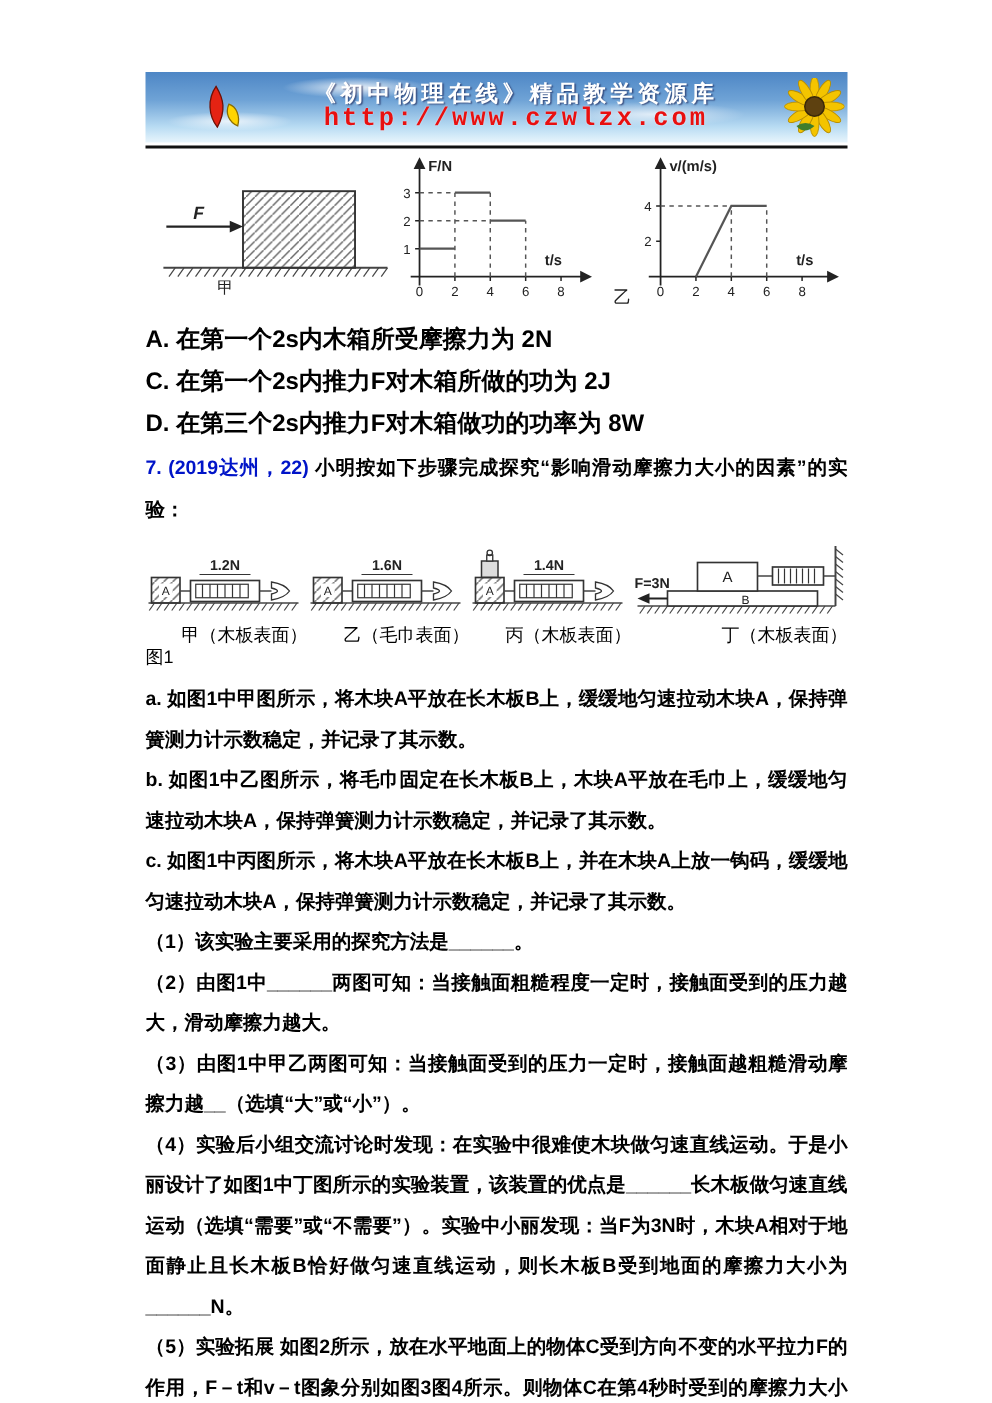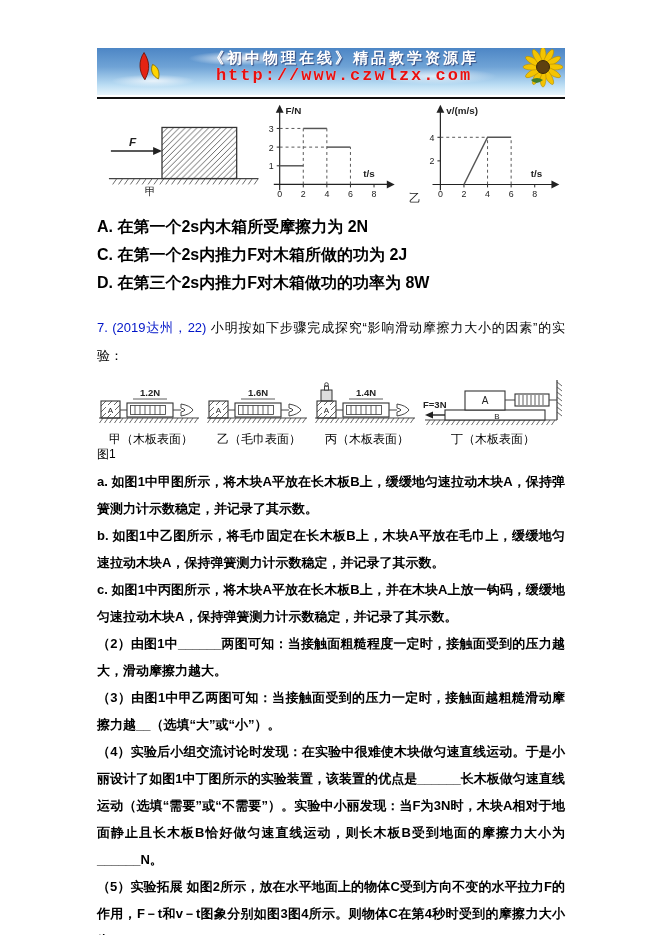--- a/index.html
+++ b/index.html
@@ -1,46 +1,46 @@
 <!DOCTYPE html>
 <html><head>
 <meta charset="utf-8">
 <style>
   html,body{margin:0;padding:0;background:#ffffff;}
   body{width:661px;height:935px;overflow:hidden;font-family:"Liberation Sans","DejaVu Sans",sans-serif;color:#000;}
   .content{padding:48px 96px 0 97px;width:468px;}
   
-  .banner{height:47px;display:flex;align-items:flex-start;position:relative;overflow:hidden;
+  .banner{height:47px;display:flex;align-items:center;position:relative;overflow:hidden;
     background-image:
       radial-gradient(ellipse 70px 10px at 30% 22%, rgba(255,255,255,.85), rgba(255,255,255,0) 70%),
       radial-gradient(ellipse 90px 12px at 72% 60%, rgba(255,255,255,.7), rgba(255,255,255,0) 70%),
       radial-gradient(ellipse 60px 9px at 12% 70%, rgba(255,255,255,.75), rgba(255,255,255,0) 70%),
       linear-gradient(180deg,#4d86c5 0%,#6fa3d6 40%,#b9dcf3 78%,#e8f5fc 100%);}
   .logo{width:34px;height:38px;margin-left:36px;flex:0 0 auto;}
   .banner-text{flex:1;text-align:center;line-height:1.1;margin-top:2px;}
   .banner-title{color:#fff;font-weight:bold;font-size:15px;letter-spacing:3px;text-shadow:1px 1px 1px rgba(10,10,60,.55);}
   .banner-url{color:#e81010;font-weight:bold;font-size:17px;letter-spacing:2px;font-family:Liberation Mono, monospace;text-shadow:0 0 1px rgba(255,255,255,.8);}
   .sunflower{width:42px;height:40px;margin-right:2px;flex:0 0 auto;}
   .rule{border:none;border-top:2px solid #111;margin:2px 0 0 0;}
   
   .fig-top{display:flex;align-items:flex-start;margin-top:2px;height:108px;}
   .fig-top svg{display:block;}
   #fig-block{margin-left:8px;}
   #fig-vgraph{margin-left:5px;}
   
   .options{margin-top:4px;}
   .option{font-size:16px;font-weight:bold;line-height:28px;white-space:nowrap;}
-  .q7{font-size:13px;font-weight:normal;line-height:28px;margin-top:17px;text-align:justify;}
+  .q7{font-size:13px;font-weight:bold;line-height:28px;margin-top:1px;text-align:justify;}
   .q7 .cite{color:#0014c8;}
   
   .fig1{margin-top:4px;}
   .fig1-row{display:flex;}
   .fig1-row svg{display:block;flex:0 0 auto;}
   .fig1-captions{display:flex;}
-  .fig1-captions div{font-size:12px;font-weight:normal;text-align:center;line-height:15px;}
+  .fig1-captions div{font-size:12px;font-weight:normal;text-align:right;line-height:15px;}
   .cap-basic{width:108px;}
   .cap-wide{width:144px;}
   .fig1-caption{text-align:left;font-size:12px;line-height:15px;}
   
   .para{font-size:13px;font-weight:bold;line-height:27px;text-align:justify;}
   .para.first{margin-top:6px;}
 </style>
 </head>
 <body>
 
@@ -428,18 +428,19 @@
       <div class="cap-basic">乙（毛巾表面）</div>
       <div class="cap-basic">丙（木板表面）</div>
       <div class="cap-wide">丁（木板表面）</div>
     </div>
     <div class="fig1-caption">图1</div>
   </div>
 
   <div class="para first">a. 如图1中甲图所示，将木块A平放在长木板B上，缓缓地匀速拉动木块A，保持弹簧测力计示数稳定，并记录了其示数。</div>
   <div class="para">b. 如图1中乙图所示，将毛巾固定在长木板B上，木块A平放在毛巾上，缓缓地匀速拉动木块A，保持弹簧测力计示数稳定，并记录了其示数。</div>
   <div class="para">c. 如图1中丙图所示，将木块A平放在长木板B上，并在木块A上放一钩码，缓缓地匀速拉动木块A，保持弹簧测力计示数稳定，并记录了其示数。</div>
+  <div class="para">（1）该实验主要采用的探究方法是______。</div>
   <div class="para">（2）由图1中______两图可知：当接触面粗糙程度一定时，接触面受到的压力越大，滑动摩擦力越大。</div>
   <div class="para">（3）由图1中甲乙两图可知：当接触面受到的压力一定时，接触面越粗糙滑动摩擦力越__（选填“大”或“小”）。</div>
   <div class="para">（4）实验后小组交流讨论时发现：在实验中很难使木块做匀速直线运动。于是小丽设计了如图1中丁图所示的实验装置，该装置的优点是______长木板做匀速直线运动（选填“需要”或“不需要”）。实验中小丽发现：当F为3N时，木块A相对于地面静止且长木板B恰好做匀速直线运动，则长木板B受到地面的摩擦力大小为______N。</div>
   <div class="para">（5）实验拓展 如图2所示，放在水平地面上的物体C受到方向不变的水平拉力F的作用，F－t和v－t图象分别如图3图4所示。则物体C在第4秒时受到的摩擦力大小为______</div>
 
 </div>
 
 </body></html>

